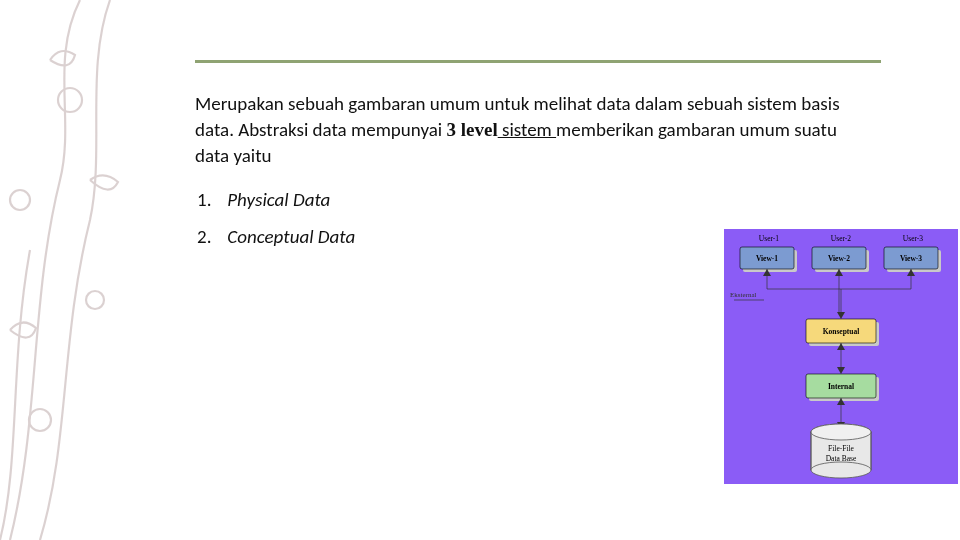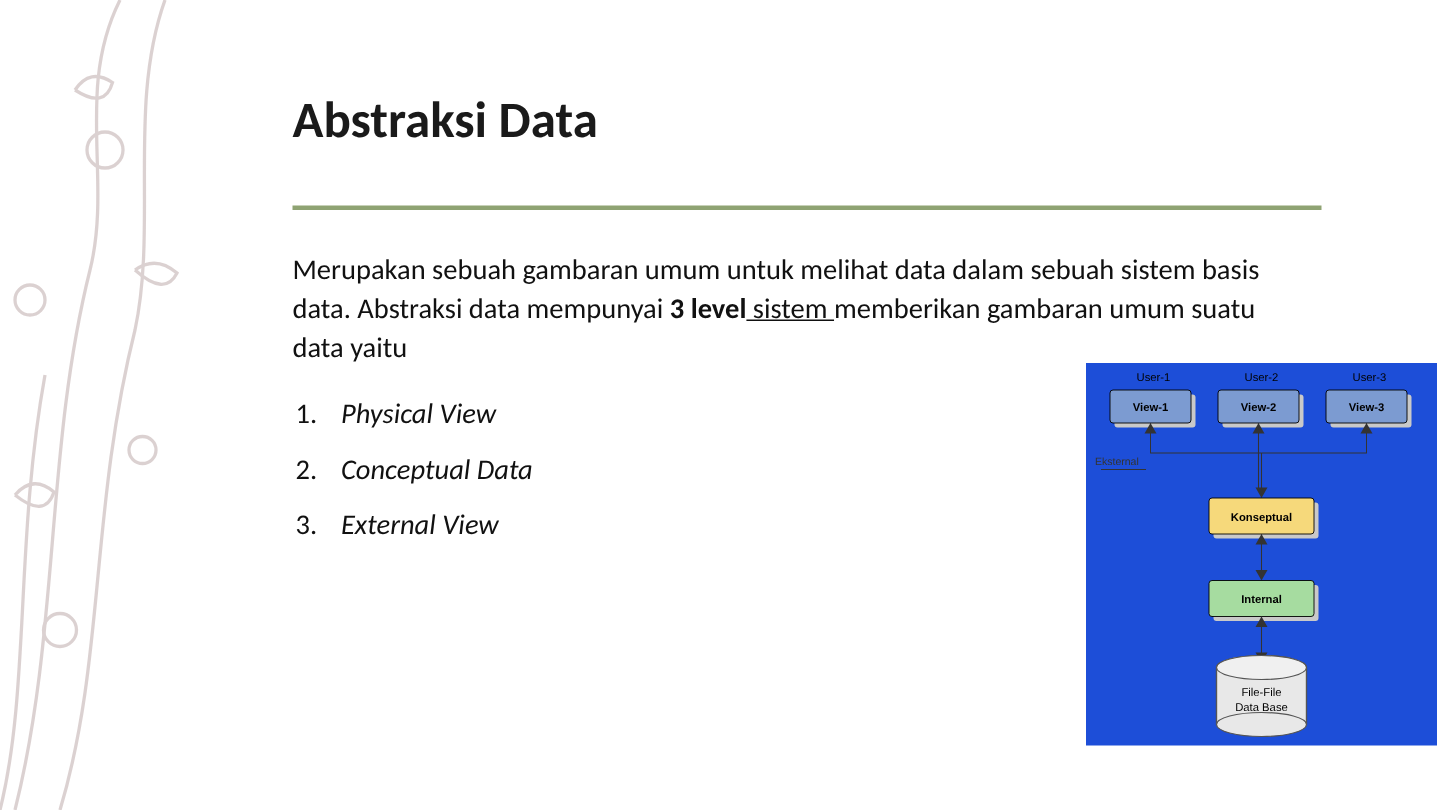--- a/index.html
+++ b/index.html
@@ -40,21 +40,21 @@
     margin-bottom: 28px;
     width: 686px;
   }
   .desc {
     font-size: 19px;
     line-height: 1.38;
     color: #111;
     width: 650px;
     margin-bottom: 18px;
   }
-  .desc .bold { font-weight: 700; }
+  .desc .bold { font-weight: 700; font-family: Liberation Serif, serif; }
   .desc .u { text-decoration: underline; }
 
   ol.levels {
     list-style: none;
     font-size: 19px;
     font-style: italic;
     color: #111;
     margin-left: 2px;
   }
   ol.levels li {
@@ -63,25 +63,25 @@
   ol.levels li .num {
     font-style: normal;
     display: inline-block;
     width: 26px;
   }
 
   
   .diagram {
     position: absolute;
     right: 2px;
-    top: 242px;
+    top: 229px;
     width: 234px;
     height: 255px;
-    background: #1d4ed8;
-    font-family: Liberation Sans, sans-serif;
+    background: #8b5cf6;
+    font-family: Liberation Serif, serif;
   }
   .diagram svg { display: block; }
   .dbox {
     stroke: #000;
     stroke-width: 0.6;
   }
   .viewbox { fill: #7c9bd1; }
   .konbox  { fill: #f6d97b; }
   .intbox  { fill: #a6dca0; }
   .dtxt { font-size: 7.5px; fill: #000; text-anchor: middle; }
@@ -104,39 +104,34 @@
     <circle cx="70" cy="100" r="12"></circle>
     <circle cx="95" cy="300" r="9"></circle>
     <circle cx="40" cy="420" r="11"></circle>
     <path d="M50 60 q10 -15 25 -5 q-5 18 -25 5"></path>
     <path d="M90 180 q14 -10 28 2 q-8 16 -28 -2"></path>
     <path d="M10 330 q12 -14 26 -2 q-6 18 -26 2"></path>
   </g>
 </svg>
 
 <div class="content">
-  <h1 class="title">Abstraksi Data</h1>
   <hr class="hr">
 
   <p class="desc">
     <span>Merupakan sebuah gambaran umum untuk melihat data dalam sebuah sistem basis data. Abstraksi data mempunyai </span><span class="bold">3 level</span><span class="u"> sistem </span><span>memberikan gambaran umum suatu data yaitu</span>
   </p>
 
   <ol class="levels">
     <li>
       <span class="num">1.</span>
-      <span>Physical View</span>
+      <span>Physical Data</span>
     </li>
     <li>
       <span class="num">2.</span>
       <span>Conceptual Data</span>
-    </li>
-    <li>
-      <span class="num">3.</span>
-      <span>External View</span>
     </li>
   </ol>
 </div>
 
 <div class="diagram">
   <svg viewBox="0 0 234 255" width="234" height="255">
 
     <text class="dtxt" x="45" y="12">User-1</text>
     <text class="dtxt" x="117" y="12">User-2</text>
     <text class="dtxt" x="189" y="12">User-3</text>

